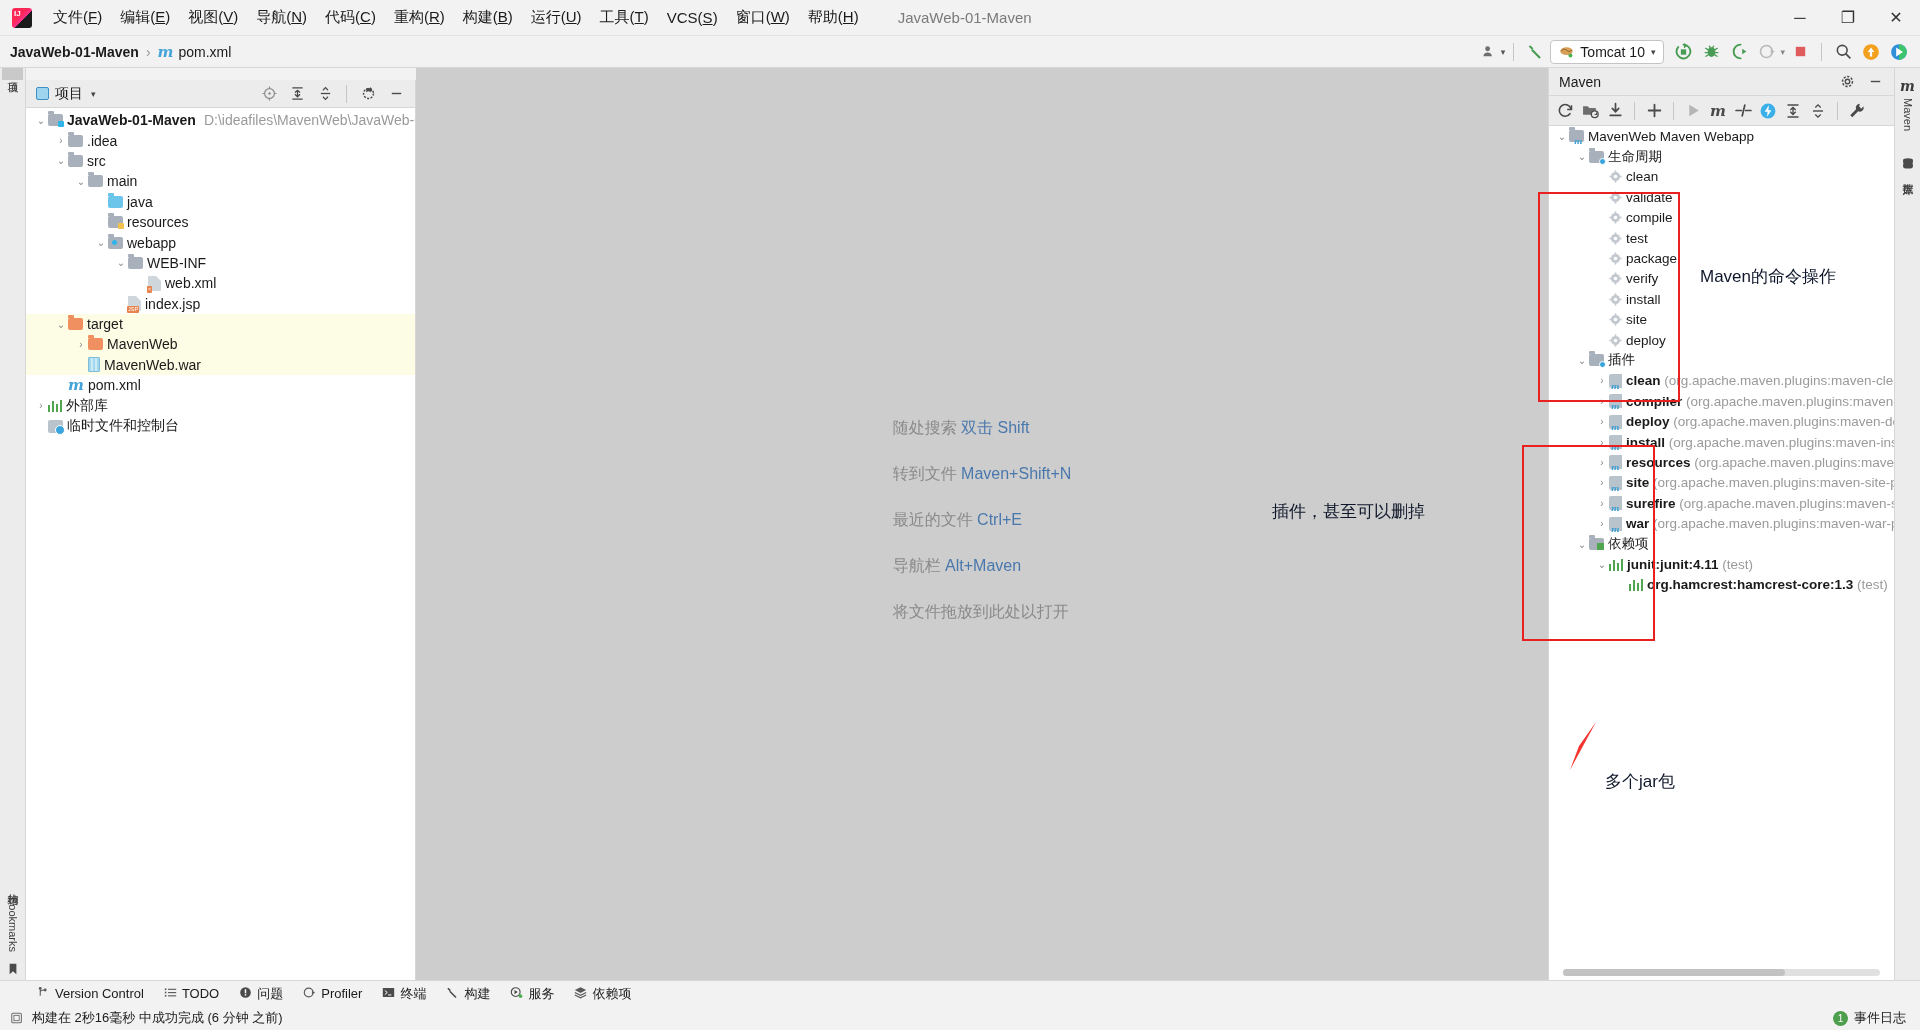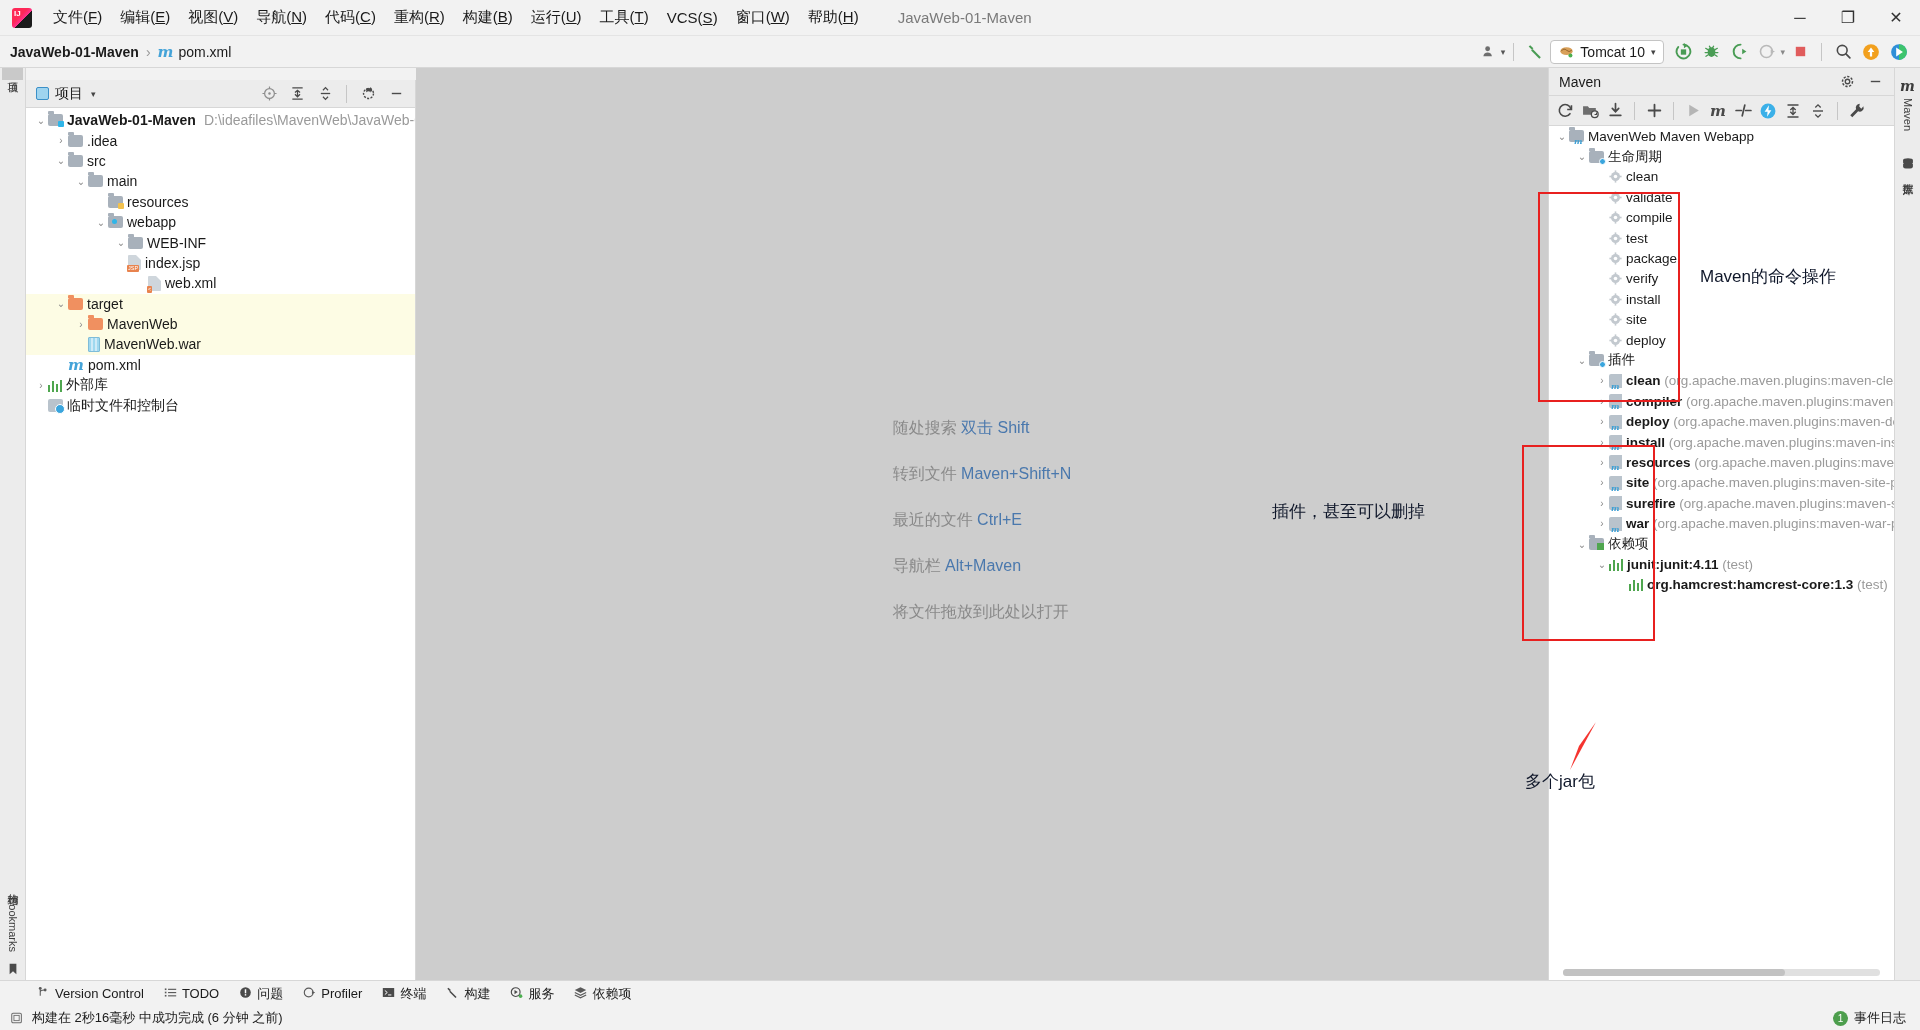--- a/index.html
+++ b/index.html
@@ -342,54 +342,60 @@
           </div>
           <div class="row">
             <span style="width:48px;flex:none"></span>
             <span class="arrow">⌄</span>
             <span class="fld grey"></span>
             <span class="lbl">main</span>
           </div>
           <div class="row">
             <span style="width:68px;flex:none"></span>
             <span class="arrow"></span>
+            <span class="fld blue"></span>
+            <span class="lbl">java</span>
+          </div>
+          <div class="row">
+            <span style="width:68px;flex:none"></span>
+            <span class="arrow"></span>
             <span class="fld grey" style="position:relative">
               <i class="badge yellow"></i>
             </span>
             <span class="lbl">resources</span>
           </div>
           <div class="row">
             <span style="width:68px;flex:none"></span>
             <span class="arrow">⌄</span>
             <span class="fld grey" style="position:relative">
               <i style="position:absolute;left:4px;top:3px;width:5px;height:5px;border-radius:50%;background:#2fb5e8"></i>
             </span>
             <span class="lbl">webapp</span>
           </div>
           <div class="row">
             <span style="width:88px;flex:none"></span>
             <span class="arrow">⌄</span>
             <span class="fld grey"></span>
             <span class="lbl">WEB-INF</span>
           </div>
           <div class="row">
+            <span style="width:108px;flex:none"></span>
+            <span class="arrow"></span>
+            <span class="file-ico">
+              <span class="tag">&lt;</span>
+            </span>
+            <span class="lbl">web.xml</span>
+          </div>
+          <div class="row">
             <span style="width:88px;flex:none"></span>
             <span class="arrow"></span>
             <span class="file-ico">
               <span class="tag">JSP</span>
             </span>
             <span class="lbl">index.jsp</span>
-          </div>
-          <div class="row">
-            <span style="width:108px;flex:none"></span>
-            <span class="arrow"></span>
-            <span class="file-ico">
-              <span class="tag">&lt;</span>
-            </span>
-            <span class="lbl">web.xml</span>
           </div>
           <div class="row hl">
             <span style="width:28px;flex:none"></span>
             <span class="arrow">⌄</span>
             <span class="fld orange"></span>
             <span class="lbl">target</span>
           </div>
           <div class="row hl">
             <span style="width:48px;flex:none"></span>
             <span class="arrow">›</span>
@@ -868,14 +874,14 @@
 
   <div class="anno anno-box" style="left:1538px; top:192px; width:142px; height:210px;"></div>
   <div class="anno anno-txt" style="left:1700px; top:265px;">Maven的命令操作</div>
 
   <div class="anno anno-box" style="left:1522px; top:445px; width:133px; height:196px;"></div>
   <div class="anno anno-txt" style="left:1272px; top:500px;">插件，甚至可以删掉</div>
 
   <svg class="anno" style="left:1548px; top:718px; width:60px; height:60px;" viewBox="0 0 60 60">
     <path d="M48 4 L22 52 L31 28 Z" fill="#f5342f"></path>
   </svg>
-  <div class="anno anno-txt" style="left:1525px; top:770px;">多个jar包</div>
+  <div class="anno anno-txt" style="left:1605px; top:770px;">多个jar包</div>
 </div>
 
 </body></html>

